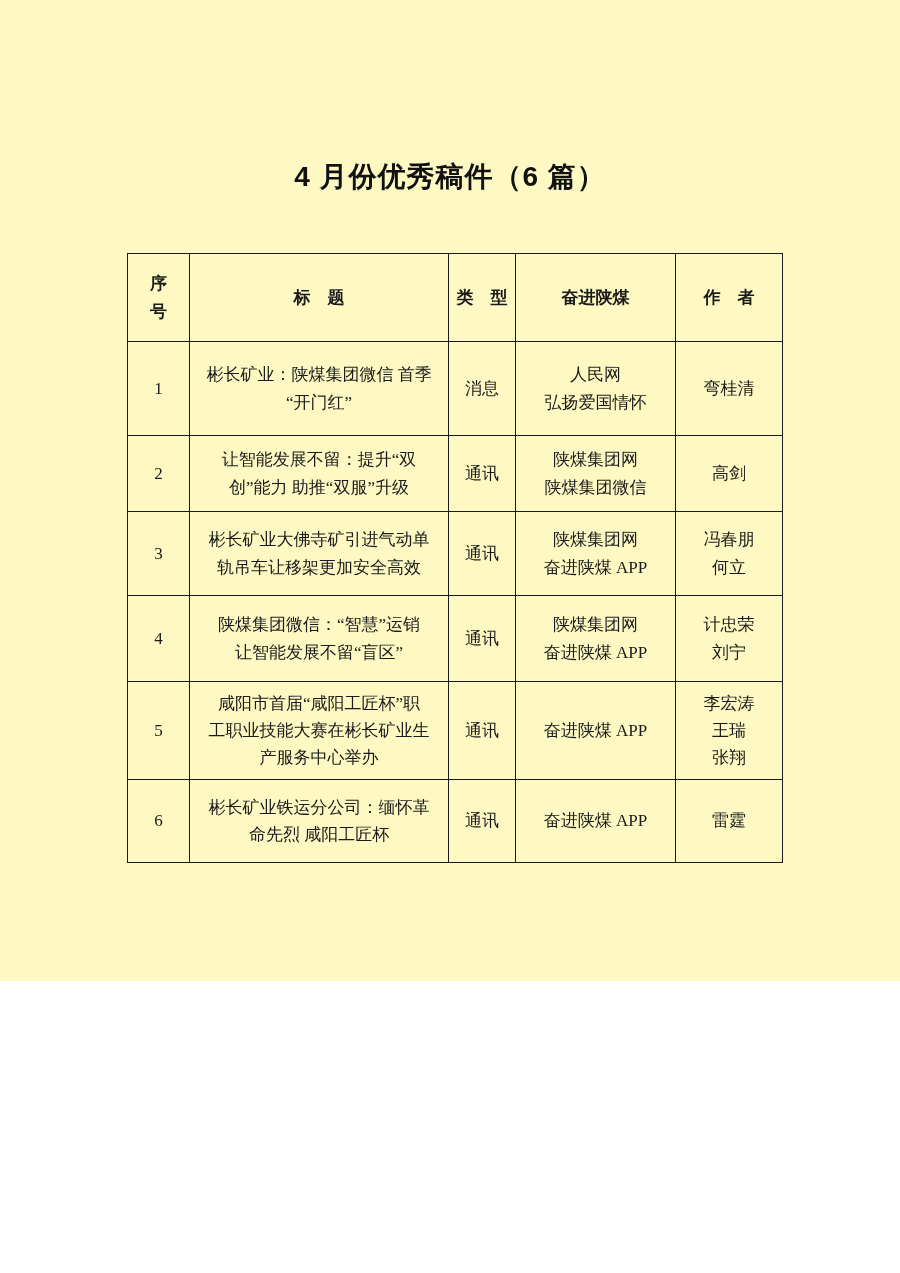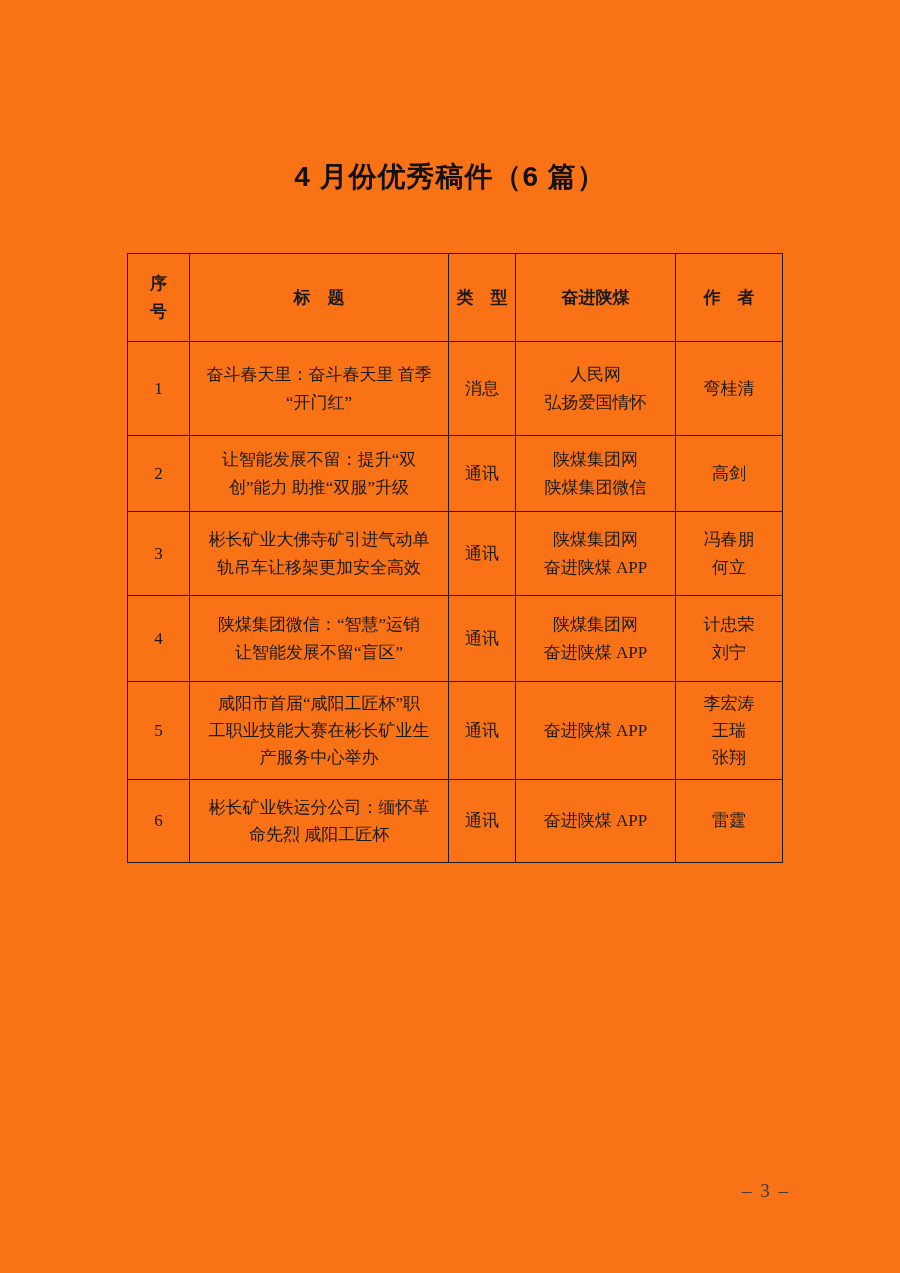--- a/index.html
+++ b/index.html
@@ -3,22 +3,22 @@
 <meta charset="utf-8">
 <style>
   html, body {
     margin: 0;
     padding: 0;
     background: #ffffff;
   }
   .page {
     position: relative;
     width: 900px;
-    height: 1273px;
-    background: #f97316;
+    height: 981px;
+    background: #fef9c3;
     font-family: "Liberation Serif", serif;
     color: #1a1a1a;
     overflow: hidden;
   }
   .doc-title {
     position: absolute;
     top: 158px;
     left: 0;
     width: 100%;
     margin: 0;
@@ -82,21 +82,21 @@
         <th>序　号</th>
         <th>标　题</th>
         <th>类　型</th>
         <th>奋进陕煤</th>
         <th>作　者</th>
       </tr>
     </thead>
     <tbody>
       <tr style="height:94px">
         <td>1</td>
-        <td>奋斗春天里：奋斗春天里 首季
+        <td>彬长矿业：陕煤集团微信 首季
 “开门红”</td>
         <td>消息</td>
         <td>人民网
 弘扬爱国情怀</td>
         <td>弯桂清</td>
       </tr>
       <tr style="height:76px">
         <td>2</td>
         <td>让智能发展不留：提升“双
 创”能力 助推“双服”升级</td>

